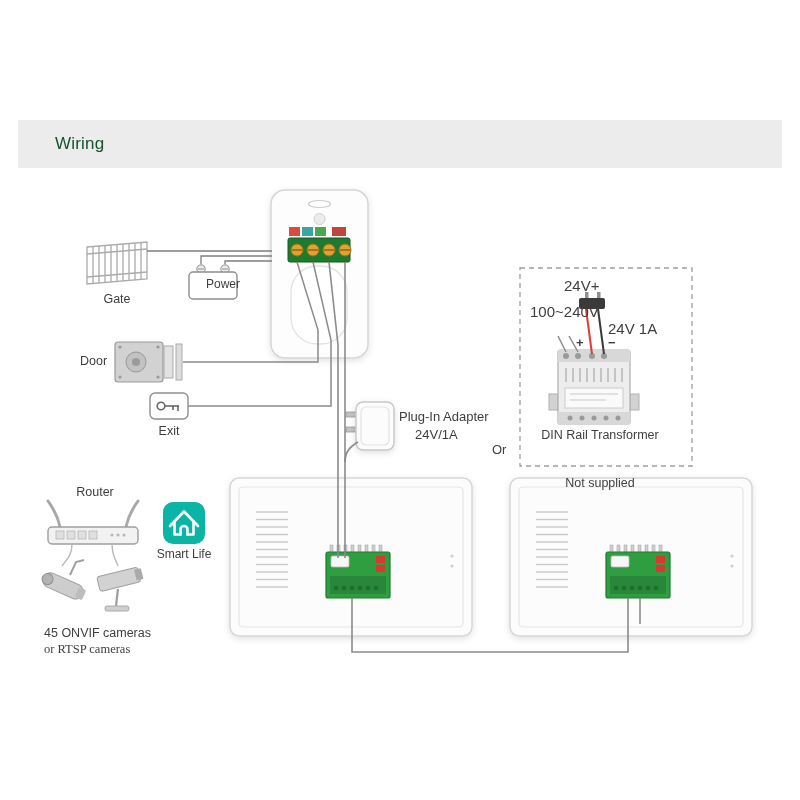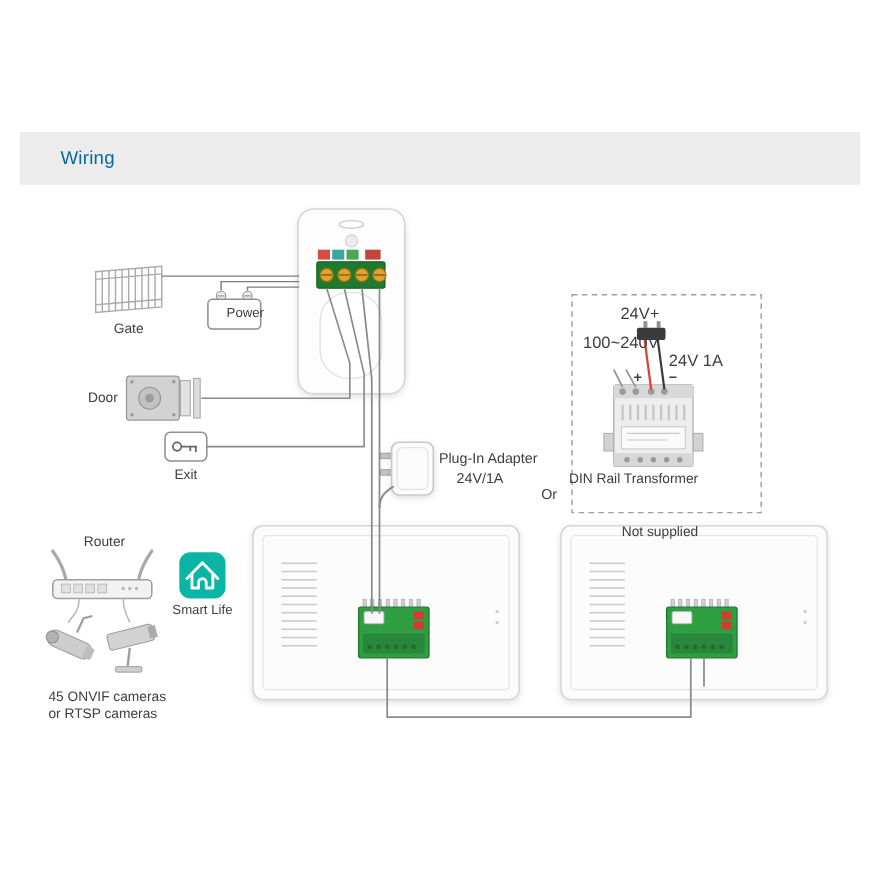--- a/index.html
+++ b/index.html
@@ -1,21 +1,21 @@
 <!DOCTYPE html>
 <html><head>
 <meta charset="utf-8">
 <title>Wiring</title>
 <style>
   html,body{margin:0;padding:0;background:#ffffff;}
   #stage{position:relative;width:800px;height:800px;background:#ffffff;overflow:hidden;
          font-family:"Liberation Sans",sans-serif;}
   .header-bar{position:absolute;left:18px;top:120px;width:764px;height:48px;background:#ececec;
               display:flex;align-items:center;padding-left:37px;box-sizing:border-box;}
-  .header-bar span{font-size:17px;color:#0369a1;letter-spacing:.2px;}
+  .header-bar span{font-size:17px;color:#14532d;letter-spacing:.2px;}
   svg{position:absolute;left:0;top:0;}
   .lbl{position:absolute;font-size:12.5px;color:#3e3e3e;white-space:nowrap;line-height:1.15;}
   .lbl.small{font-size:15px;}
   .lbl.center{text-align:center;}
   .lbl.bold{font-weight:bold;font-size:13px;}
 </style>
 </head>
 <body>
 
 <div id="stage">
@@ -253,21 +253,21 @@
   <div class="lbl center" style="left:189px;top:278px;width:68px;font-size:12px;">Power</div>
   <div class="lbl" style="left:80px;top:354px;">Door</div>
   <div class="lbl center" style="left:150px;top:424px;width:38px;">Exit</div>
   <div class="lbl" style="left:399px;top:410px;font-size:13px;">Plug-In Adapter</div>
   <div class="lbl" style="left:399px;top:428px;font-size:13px;margin-left:16px;">24V/1A</div>
   <div class="lbl small" style="left:564px;top:277px;">24V+</div>
   <div class="lbl small" style="left:530px;top:303px;">100~240V</div>
   <div class="lbl small" style="left:608px;top:320px;">24V 1A</div>
   <div class="lbl bold" style="left:576px;top:336px;">+</div>
   <div class="lbl bold" style="left:608px;top:336px;">−</div>
-  <div class="lbl center" style="left:496px;top:428px;width:160px;">DIN Rail Transformer</div>
+  <div class="lbl center" style="left:520px;top:428px;width:160px;">DIN Rail Transformer</div>
   <div class="lbl center" style="left:520px;top:445px;width:160px;margin-top:31px;">Not supplied</div>
   <div class="lbl" style="left:492px;top:443px;font-size:13px;">Or</div>
   <div class="lbl center" style="left:60px;top:485px;width:70px;">Router</div>
   <div class="lbl center" style="left:149px;top:548px;width:70px;font-size:12px;text-align:center;">Smart Life</div>
   <div class="lbl" style="left:44px;top:626px;">45 ONVIF cameras</div>
-  <div class="lbl" style="left:44px;top:642px;">or RTSP cameras</div>
+  <div class="lbl" style="left:44px;top:642px;font-family:Liberation Serif, serif;">or RTSP cameras</div>
 
 </div>
 
 </body></html>

